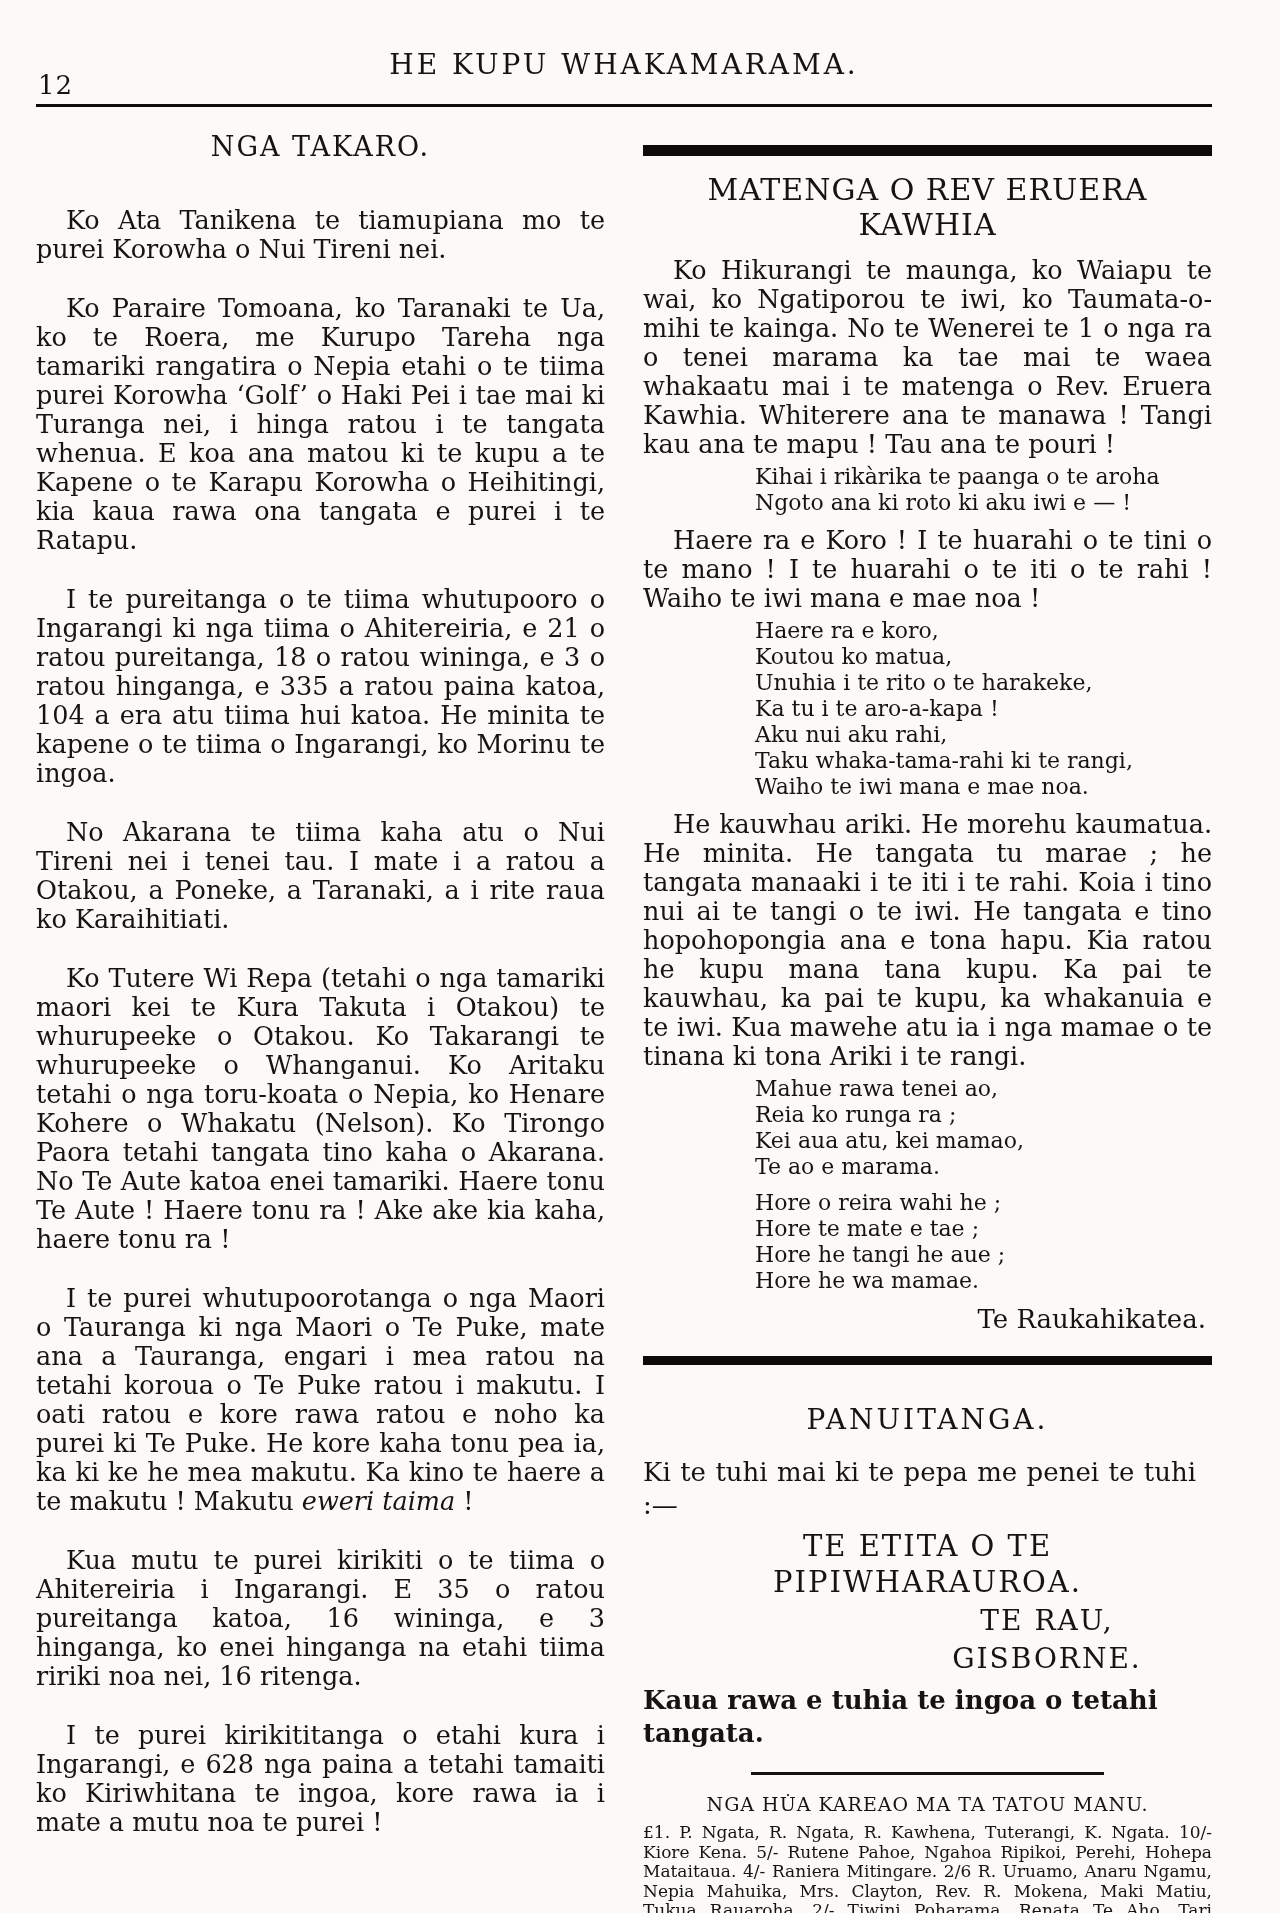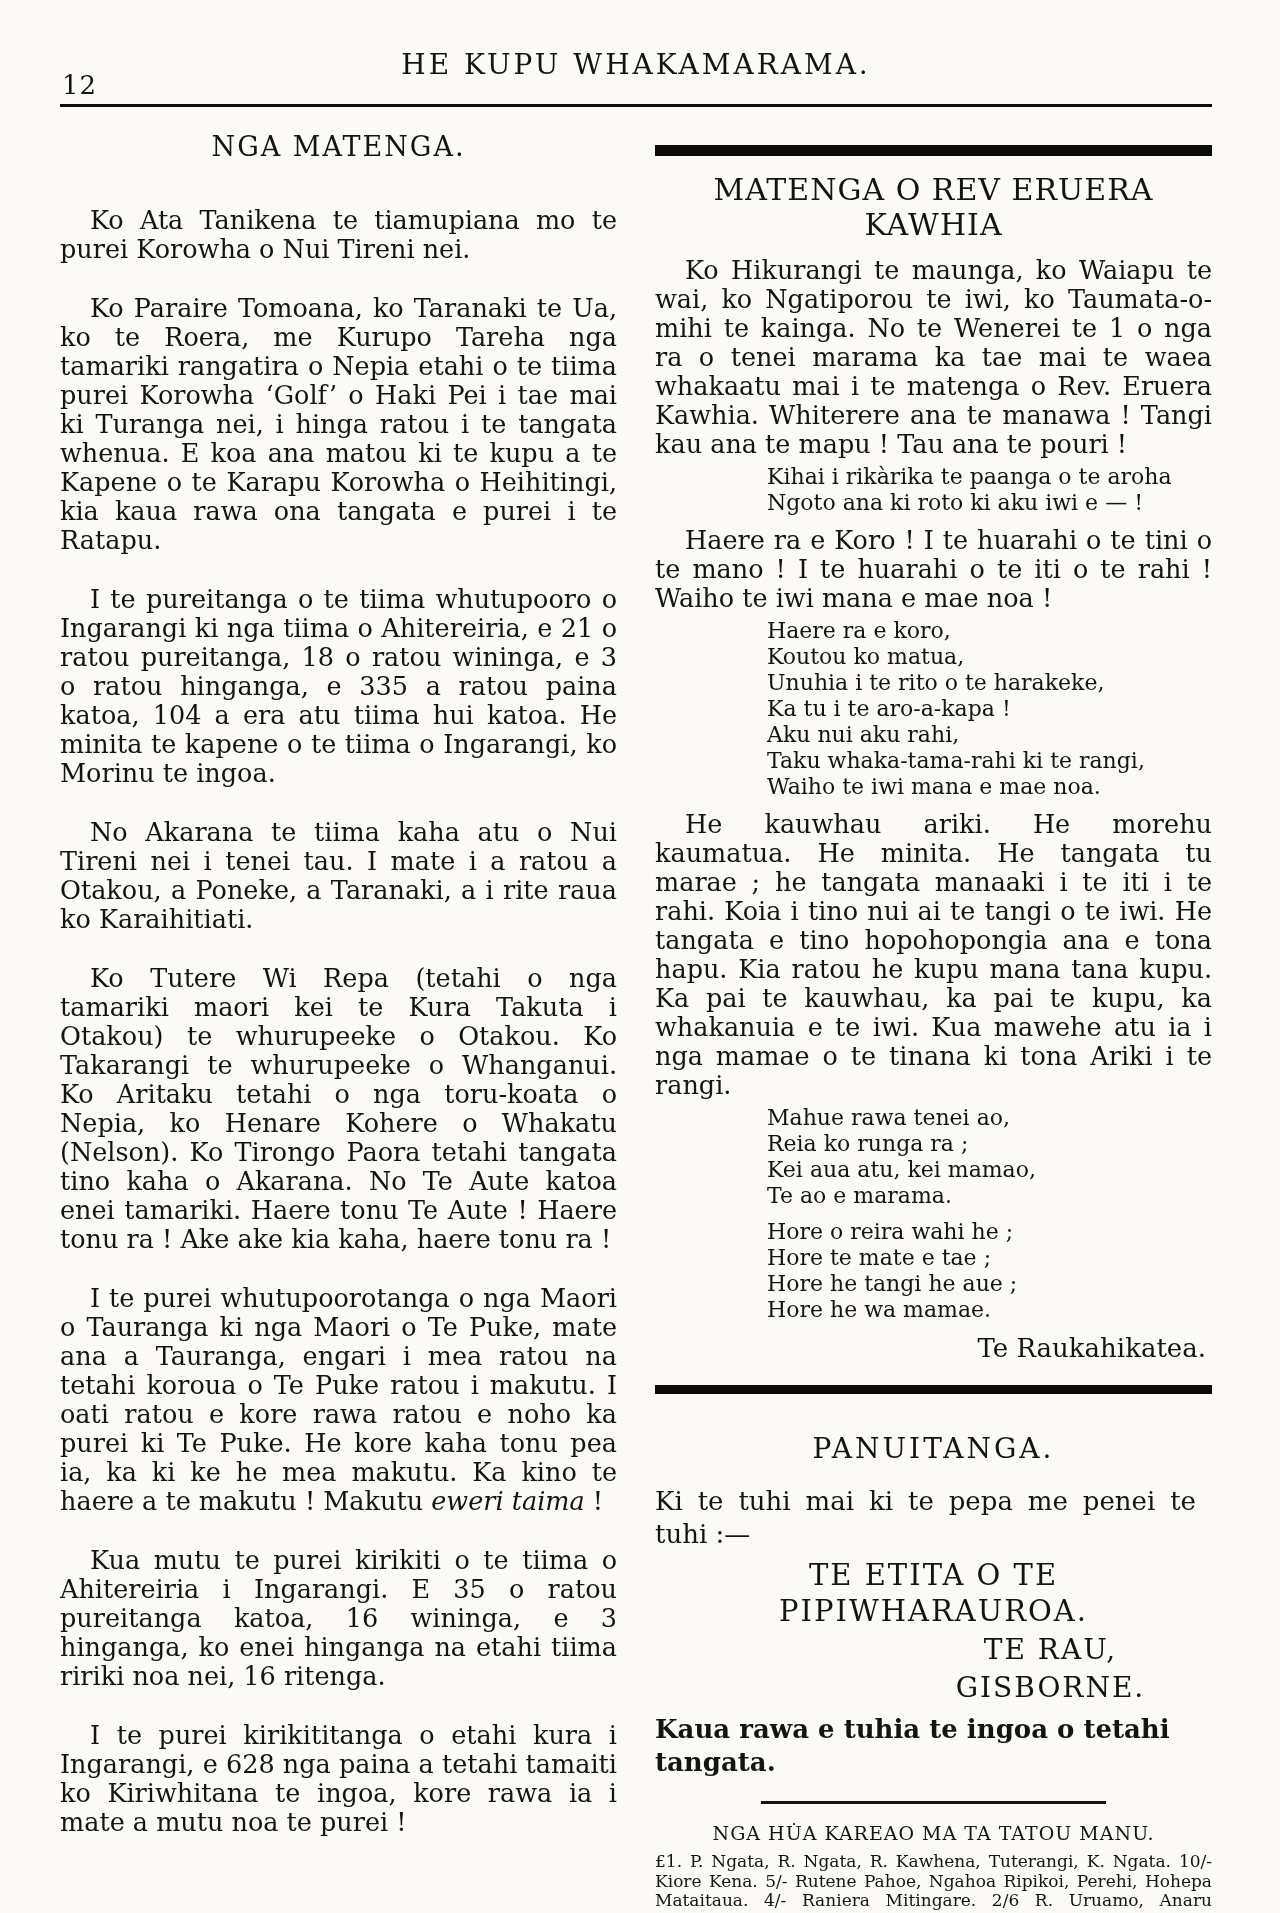--- a/index.html
+++ b/index.html
@@ -6,21 +6,21 @@
   body {
     width:1280px; height:1913px;
     background:#e9e7e2;
     font-family:"DejaVu Serif","Liberation Serif",serif;
     color:#151412;
   }
   .page {
     width:1280px; height:1913px;
     box-sizing:border-box;
     background:#fbfaf6;
-    padding:48px 68px 0 60px;
+    padding:48px 68px 0 36px;
     overflow:hidden;
     position:relative;
   }
   
   .header { position:relative; height:46px; }
   .pagenum {
     position:absolute; left:2px; bottom:-6px;
     font-size:26px; letter-spacing:1px;
   }
   .masthead {
@@ -102,21 +102,21 @@
 
   <div class="header">
     <span class="pagenum">12</span>
     <h1 class="masthead">HE KUPU WHAKAMARAMA.</h1>
   </div>
   <hr class="header-rule">
 
   <div class="columns">
 
     <section class="col">
-      <h2 class="col-heading">NGA MATENGA.</h2>
+      <h2 class="col-heading">NGA TAKARO.</h2>
 
       <p class="body-para"><span>Ko Ata Tanikena te tiamupiana mo te purei Korowha o Nui Tireni nei.</span></p>
       <p class="body-para"><span>Ko Paraire Tomoana, ko Taranaki te Ua, ko te Roera, me Kurupo Tareha nga tamariki rangatira o Nepia etahi o te tiima purei Korowha ‘Golf’ o Haki Pei i tae mai ki Turanga nei, i hinga ratou i te tangata whenua. E koa ana matou ki te kupu a te Kapene o te Karapu Korowha o Heihitingi, kia kaua rawa ona tangata e purei i te Ratapu.</span></p>
       <p class="body-para"><span>I te pureitanga o te tiima whutupooro o Ingarangi ki nga tiima o Ahitereiria, e 21 o ratou pureitanga, 18 o ratou wininga, e 3 o ratou hinganga, e 335 a ratou paina katoa, 104 a era atu tiima hui katoa. He minita te kapene o te tiima o Ingarangi, ko Morinu te ingoa.</span></p>
       <p class="body-para"><span>No Akarana te tiima kaha atu o Nui Tireni nei i tenei tau. I mate i a ratou a Otakou, a Poneke, a Taranaki, a i rite raua ko Karaihitiati.</span></p>
       <p class="body-para"><span>Ko Tutere Wi Repa (tetahi o nga tamariki maori kei te Kura Takuta i Otakou) te whurupeeke o Otakou. Ko Takarangi te whurupeeke o Whanganui. Ko Aritaku tetahi o nga toru-koata o Nepia, ko Henare Kohere o Whakatu (Nelson). Ko Tirongo Paora tetahi tangata tino kaha o Akarana. No Te Aute katoa enei tamariki. Haere tonu Te Aute ! Haere tonu ra ! Ake ake kia kaha, haere tonu ra !</span></p>
       <p class="body-para"><span>I te purei whutupoorotanga o nga Maori o Tauranga ki nga Maori o Te Puke, mate ana a Tauranga, engari i mea ratou na tetahi koroua o Te Puke ratou i makutu. I oati ratou e kore rawa ratou e noho ka purei ki Te Puke. He kore kaha tonu pea ia, ka ki ke he mea makutu. Ka kino te haere a te makutu ! Makutu </span><em>eweri taima</em><span> !</span></p>
       <p class="body-para"><span>Kua mutu te purei kirikiti o te tiima o Ahitereiria i Ingarangi. E 35 o ratou pureitanga katoa, 16 wininga, e 3 hinganga, ko enei hinganga na etahi tiima ririki noa nei, 16 ritenga.</span></p>
       <p class="body-para"><span>I te purei kirikititanga o etahi kura i Ingarangi, e 628 nga paina a tetahi tamaiti ko Kiriwhitana te ingoa, kore rawa ia i mate a mutu noa te purei !</span></p>
     </section>

